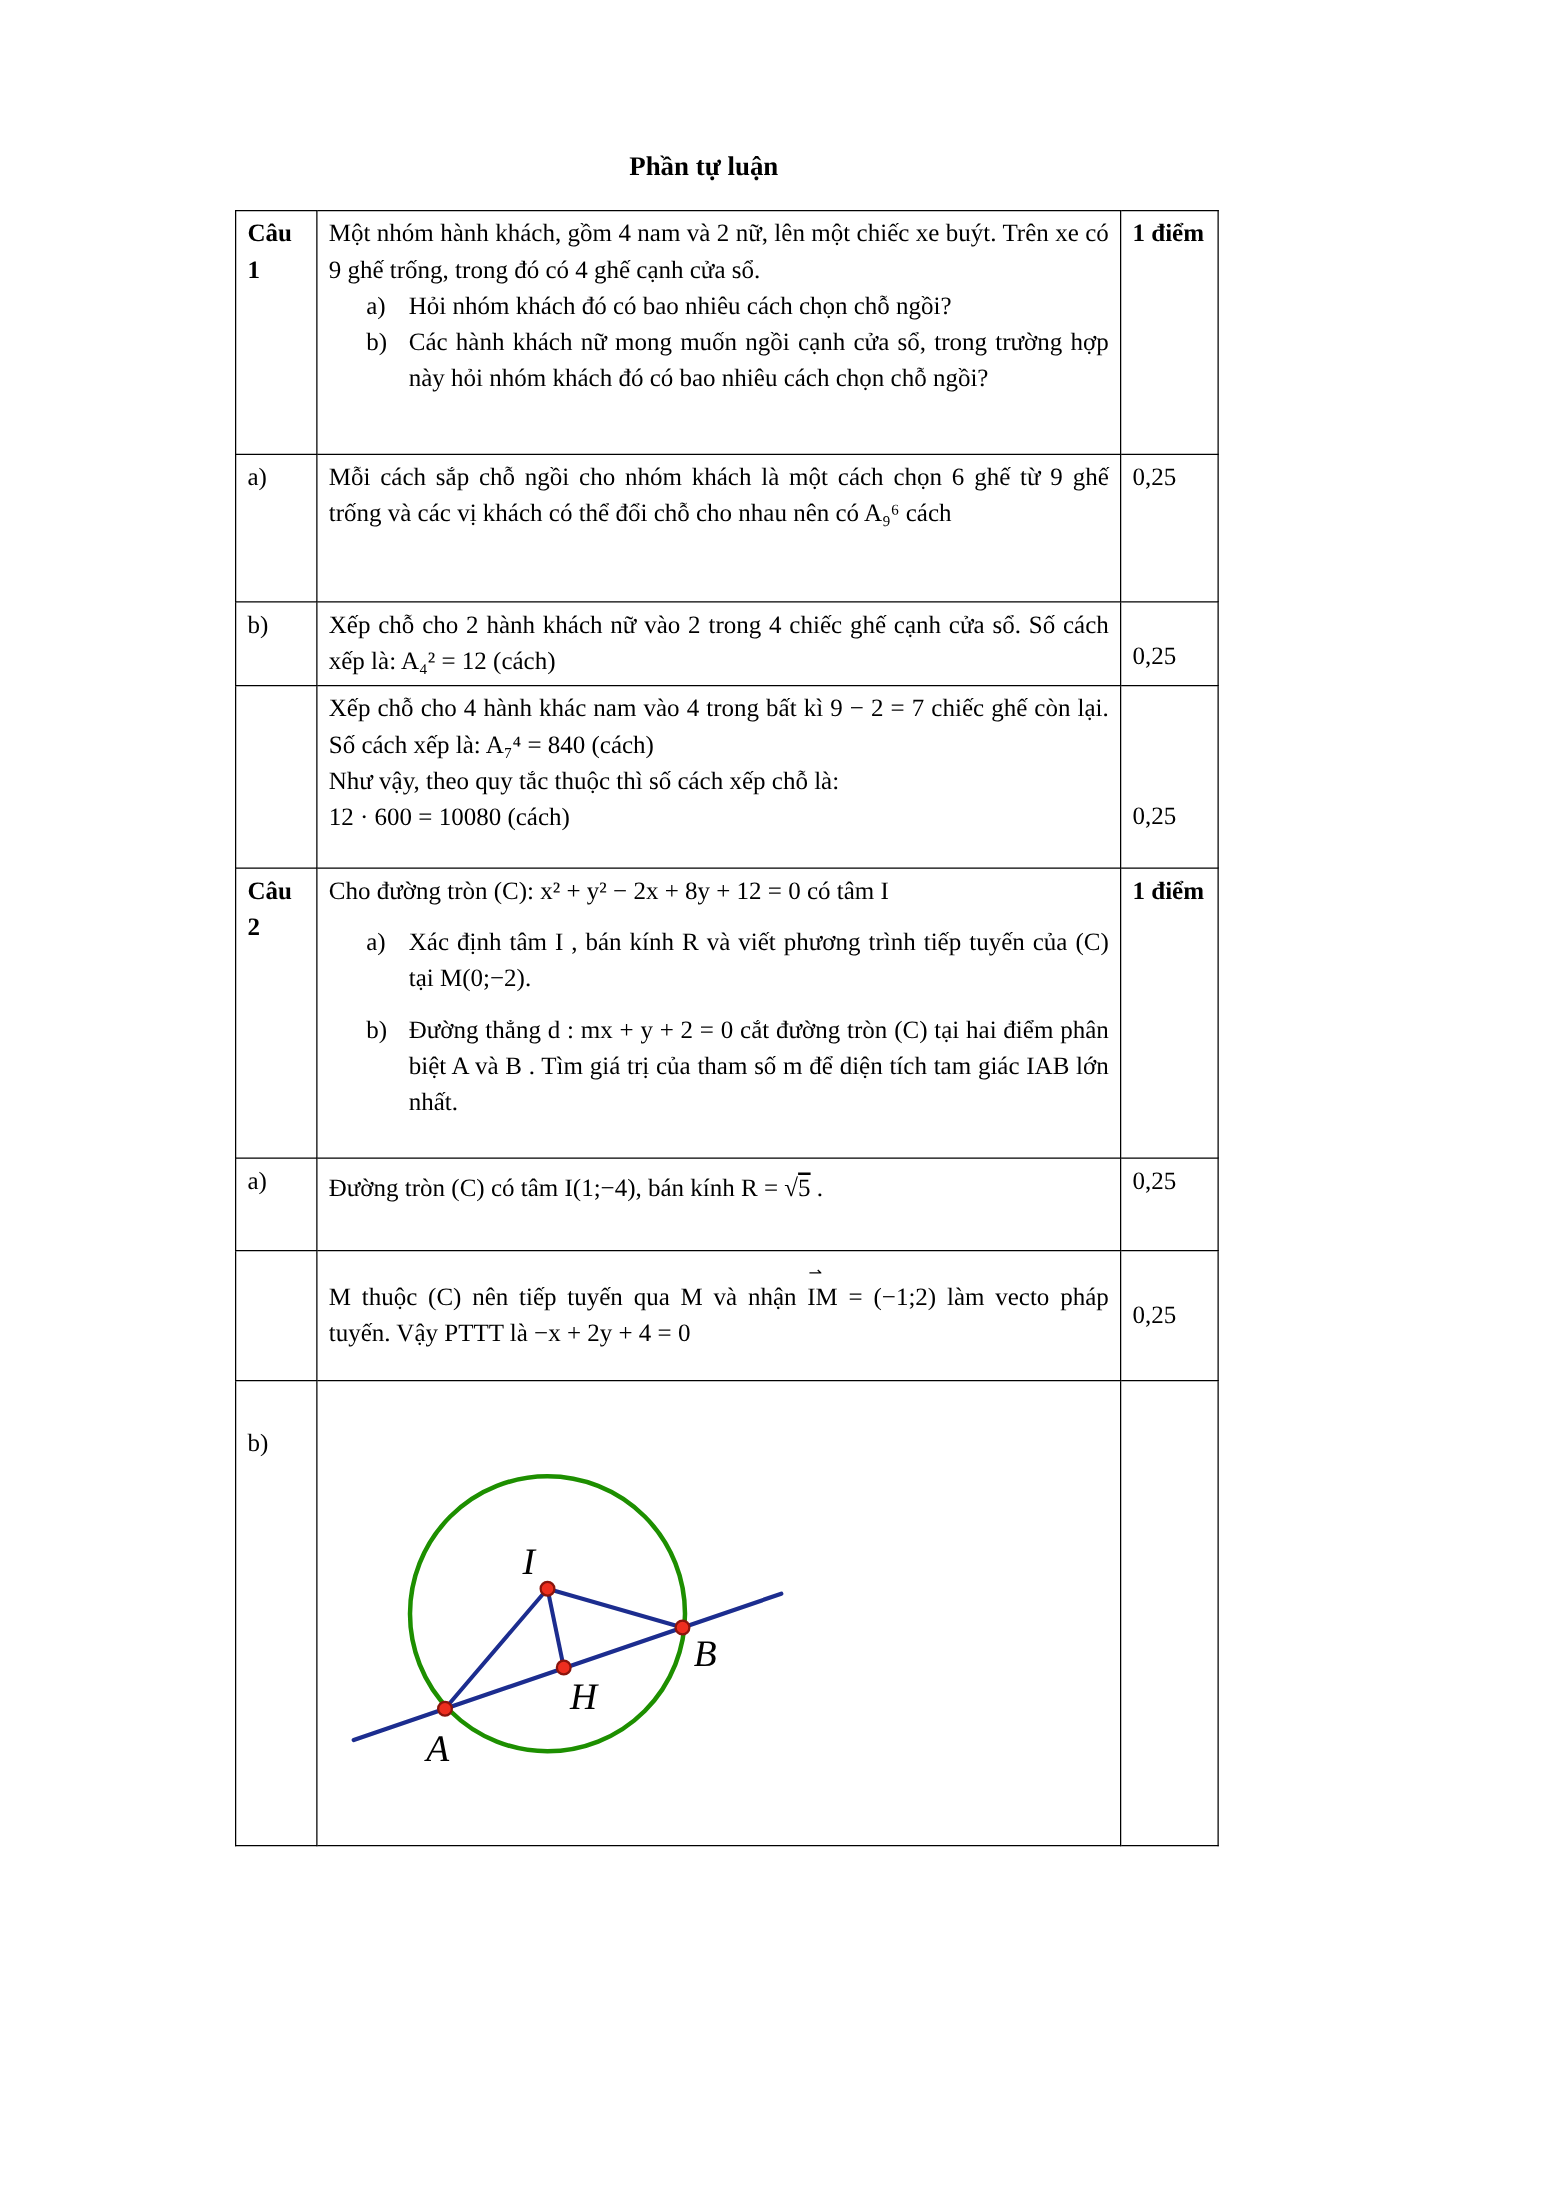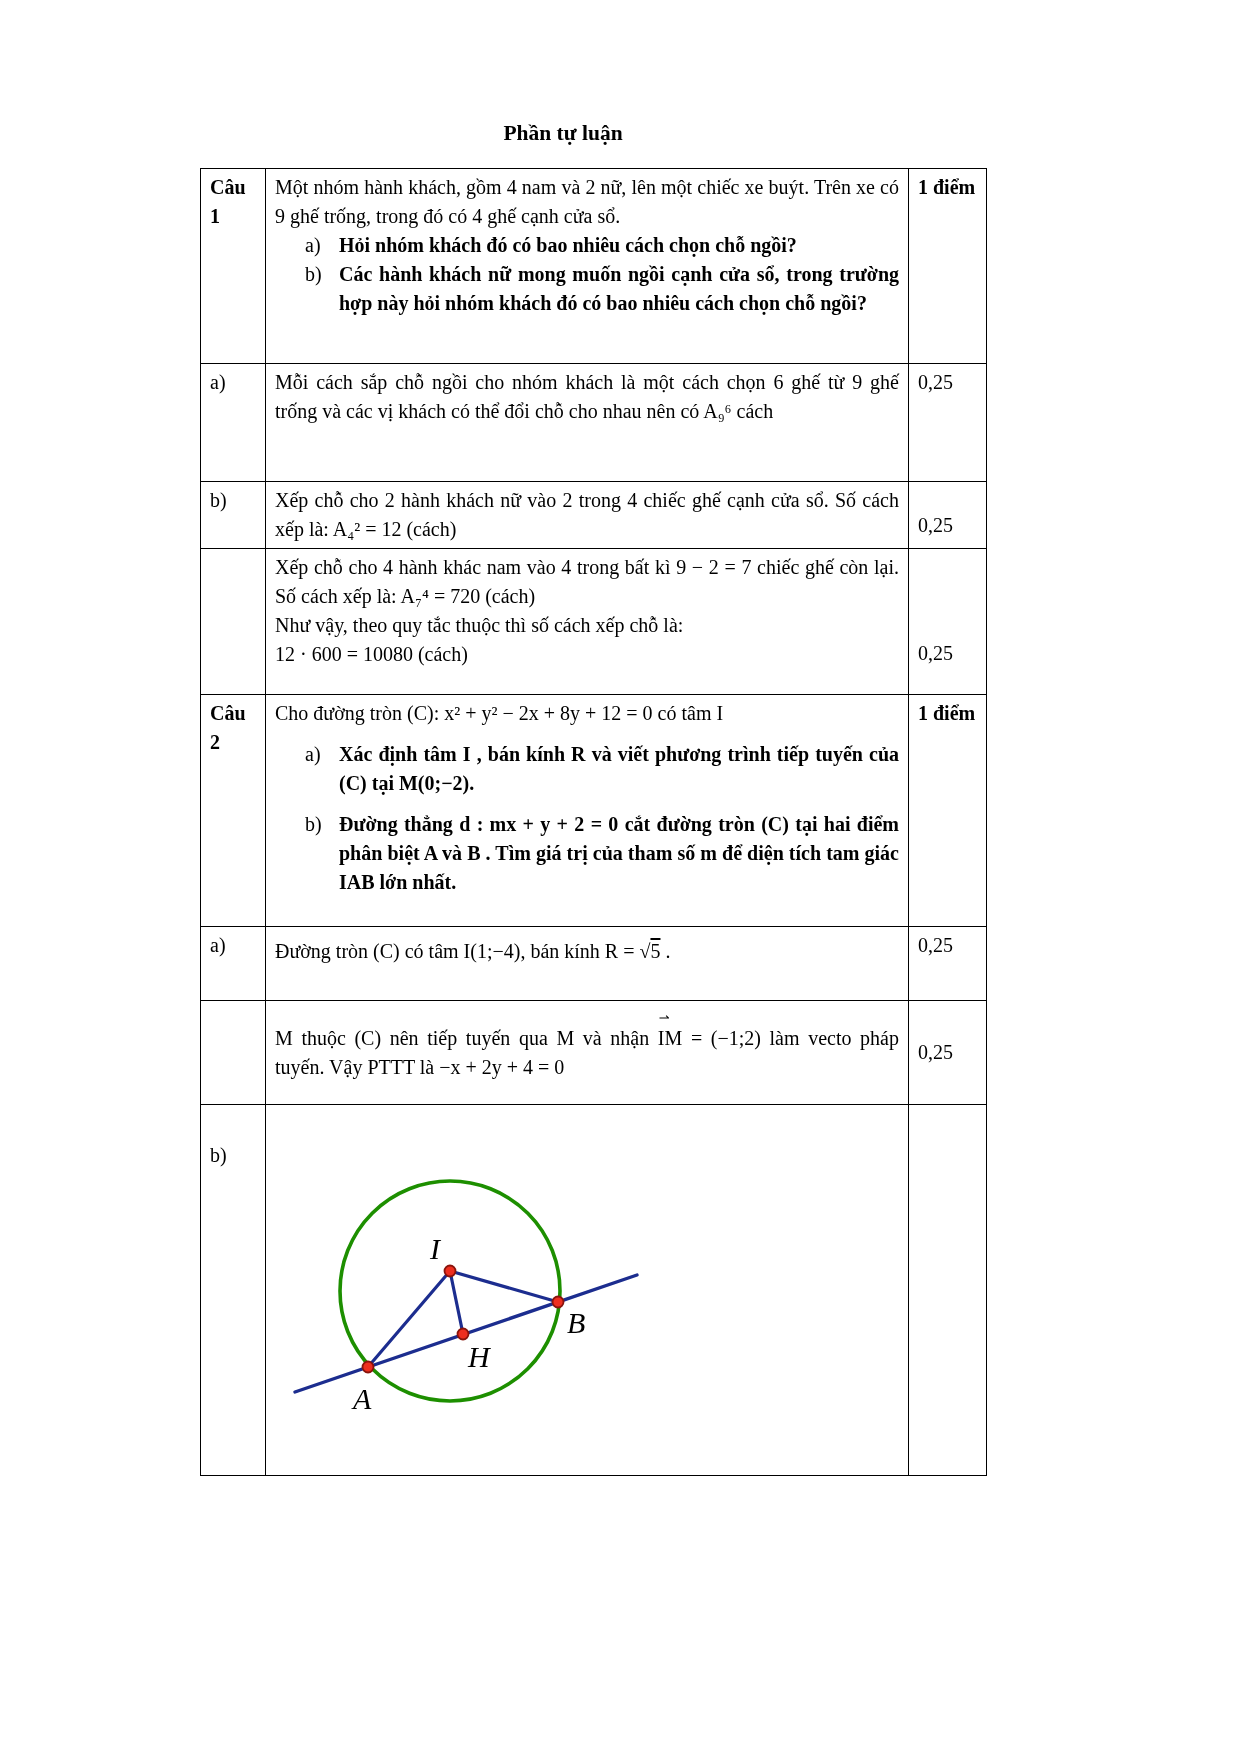--- a/index.html
+++ b/index.html
@@ -11,21 +11,21 @@
     color: #000;
   }
   .sheet { position: relative; width: 1241px; height: 1755px; overflow: hidden; background: #fff; padding-left: 35px; }
 
   .title {
     position: absolute; left: 170px; top: 121px; width: 786px;
     text-align: center; font-weight: 700; font-size: 21.5px;
   }
 
   table.solution {
-    position: absolute; left: 200px; top: 168px;
+    position: absolute; left: 188px; top: 168px;
     width: 786px; border-collapse: collapse; table-layout: fixed;
   }
   col.c1 { width: 65px; }
   col.c2 { width: 643px; }
   col.c3 { width: 78px; }
 
   td {
     border: 1.4px solid #000;
     vertical-align: top;
     padding: 4px 9px 4px 9px;
@@ -36,21 +36,21 @@
   td.ptshead { font-weight: 700; word-break: break-word; }
   td.pts { font-weight: 400; }
   td.vbottom { vertical-align: bottom; padding-bottom: 8px; }
   td.vbottom2 { vertical-align: bottom; padding-bottom: 26px; }
   td.vmiddle { vertical-align: middle; }
   td.padtop { padding-top: 36px; }
 
   .para { text-align: justify; }
   .li { display: flex; margin-left: 30px; text-align: justify; }
   .li .mk { flex: 0 0 34px; }
-  .li .it { flex: 1 1 auto; font-weight: bold; }
+  .li .it { flex: 1 1 auto; }
   .gap { margin-top: 12px; }
   .cntr { text-align: left; margin-top: 6px; }
 
   .vec { position: relative; display: inline-block; }
   .vec .arrow {
     position: absolute; top: -13px; left: 1px;
     font-size: 13px; line-height: 1; letter-spacing: -1px;
   }
   .radicand { text-decoration: overline; }
 
@@ -104,21 +104,21 @@
       <td style="height:66px">b)</td>
       <td>
         <div class="para">Xếp chỗ cho 2 hành khách nữ vào 2 trong 4 chiếc ghế cạnh cửa sổ. Số cách xếp là:  A₄² = 12  (cách)</div>
       </td>
       <td class="pts vbottom">0,25</td>
     </tr>
 
     <tr>
       <td style="height:146px"></td>
       <td>
-        <div class="para">Xếp chỗ cho 4 hành khác nam vào 4 trong bất kì 9 − 2 = 7 chiếc ghế còn lại. Số cách xếp là:  A₇⁴ = 720 (cách)</div>
+        <div class="para">Xếp chỗ cho 4 hành khác nam vào 4 trong bất kì 9 − 2 = 7 chiếc ghế còn lại. Số cách xếp là:  A₇⁴ = 840 (cách)</div>
         <div class="para">Như vậy, theo quy tắc thuộc thì số cách xếp chỗ là:</div>
         <div class="para">12 · 600 = 10080 (cách)</div>
       </td>
       <td class="pts vbottom2">0,25</td>
     </tr>
 
     <tr>
       <td class="qlabel" style="height:232px">Câu 2</td>
       <td>
         <div class="para">Cho đường tròn (C): x² + y² − 2x + 8y + 12 = 0 có tâm I</div>

